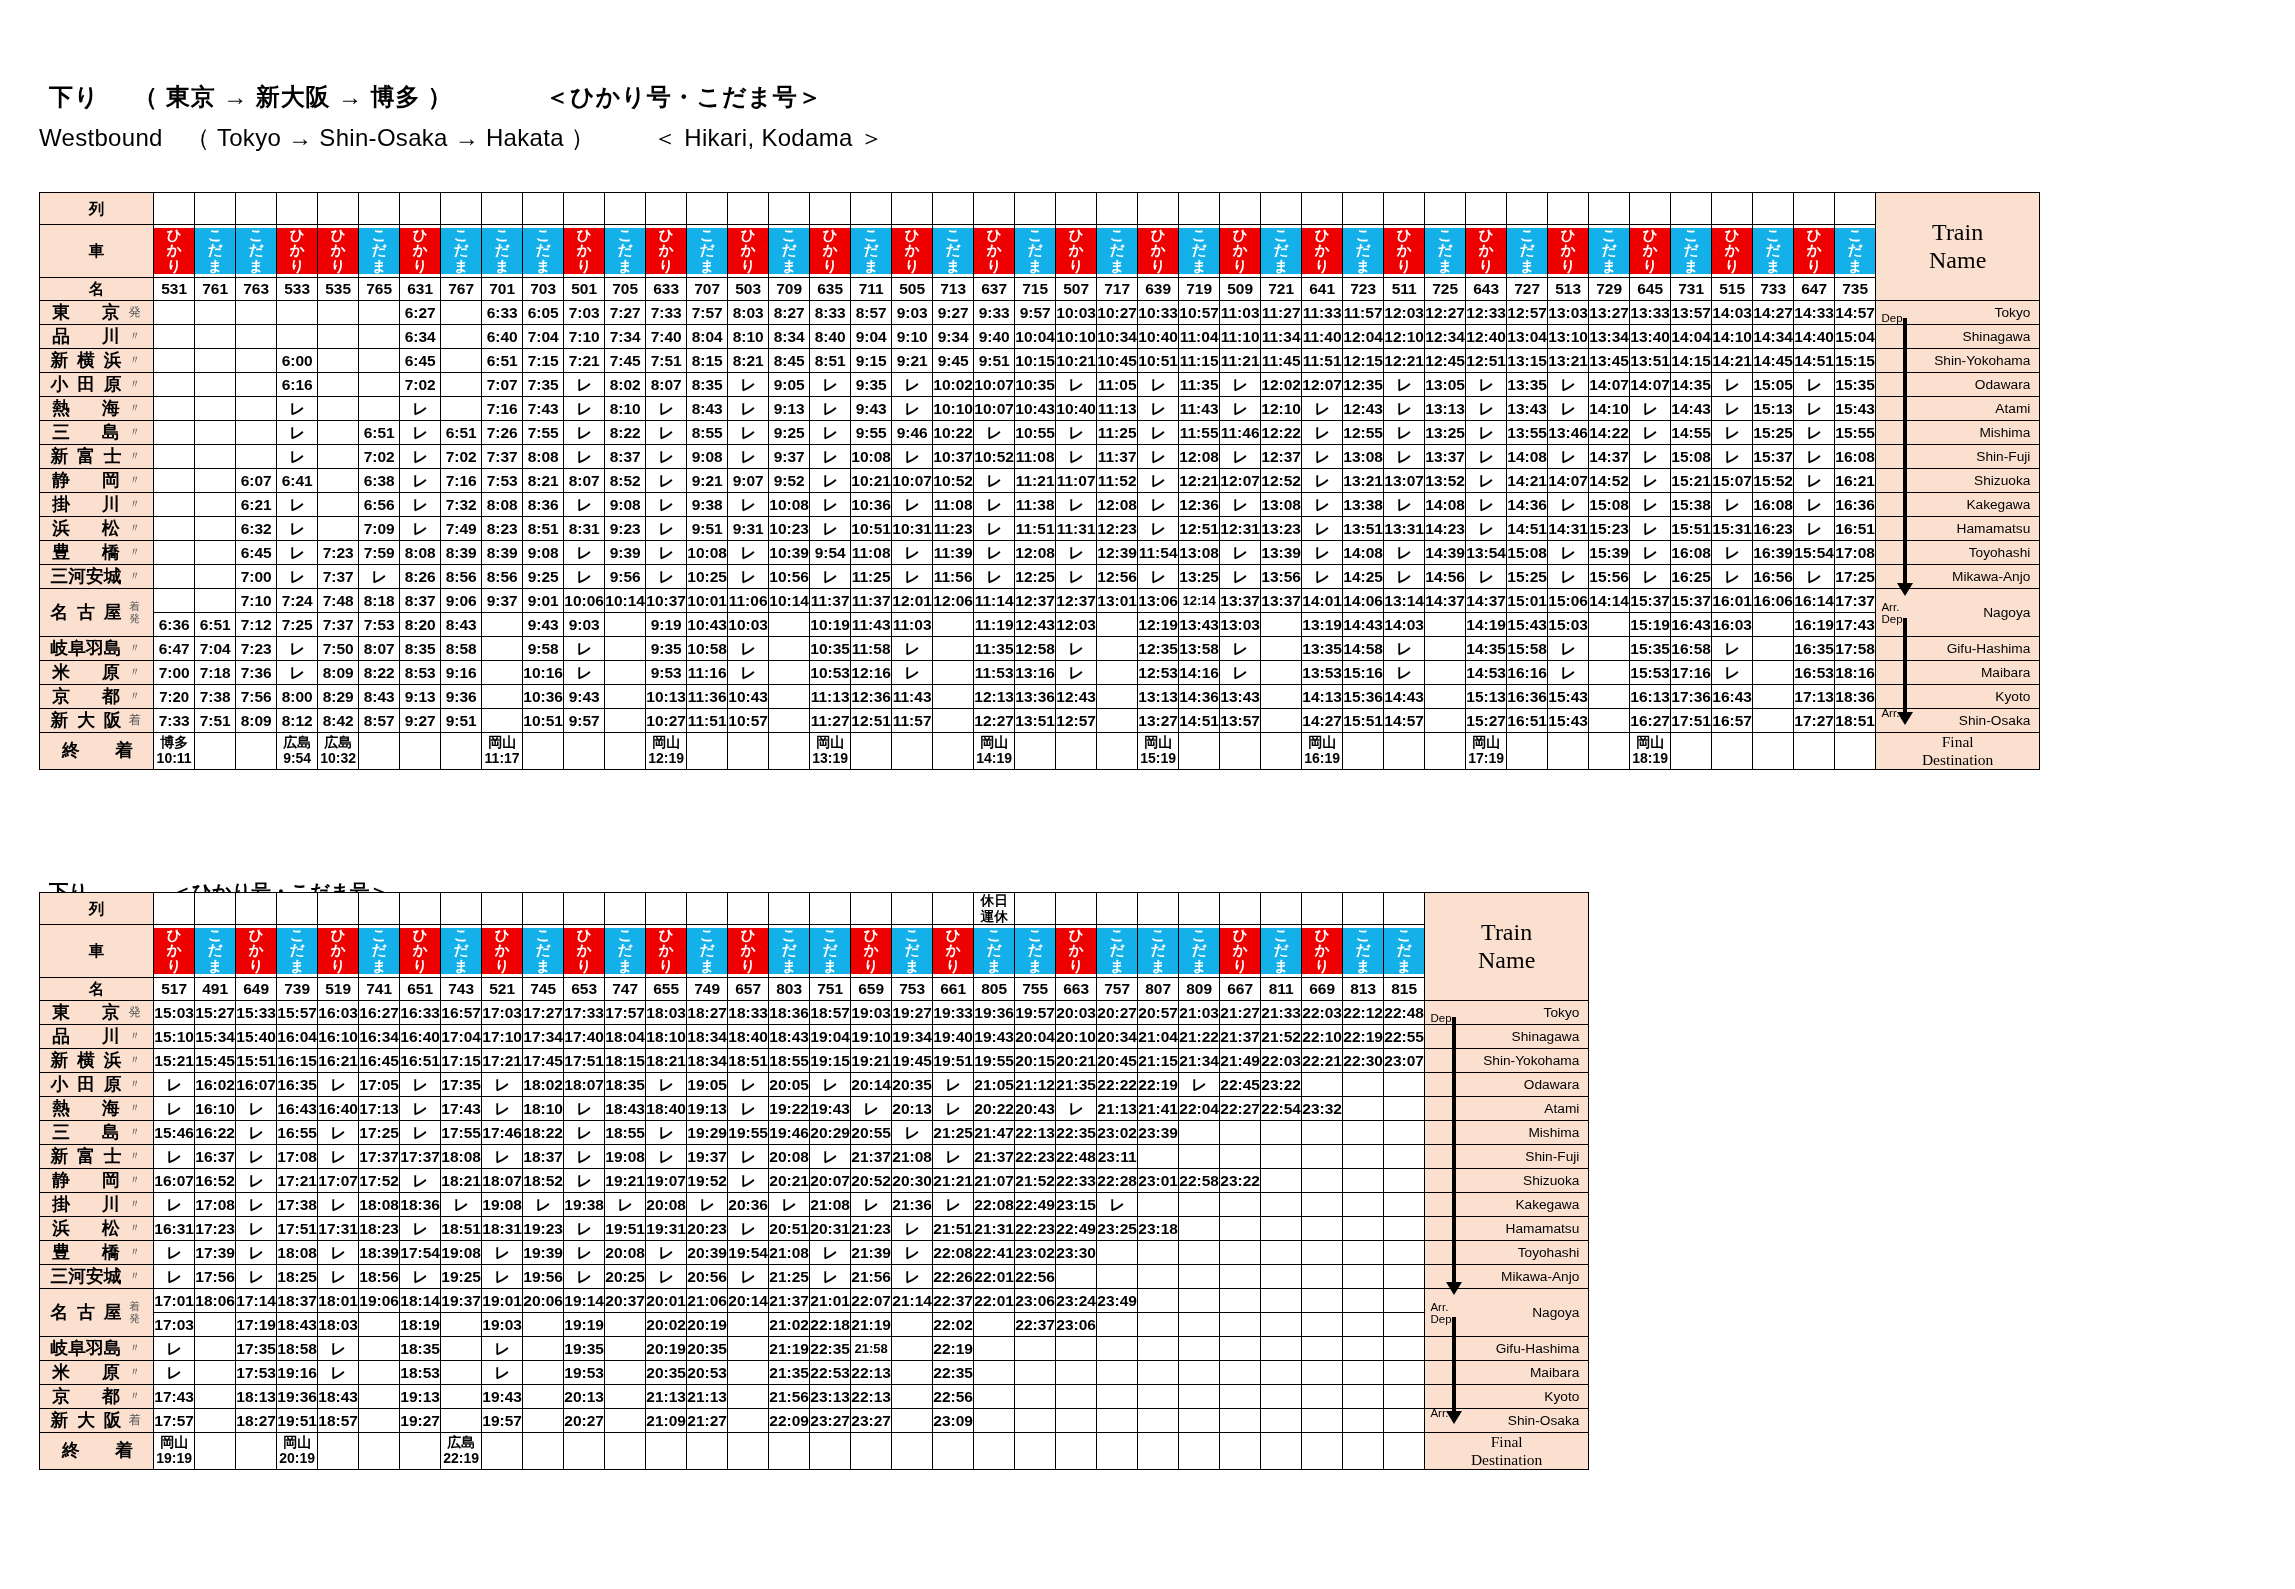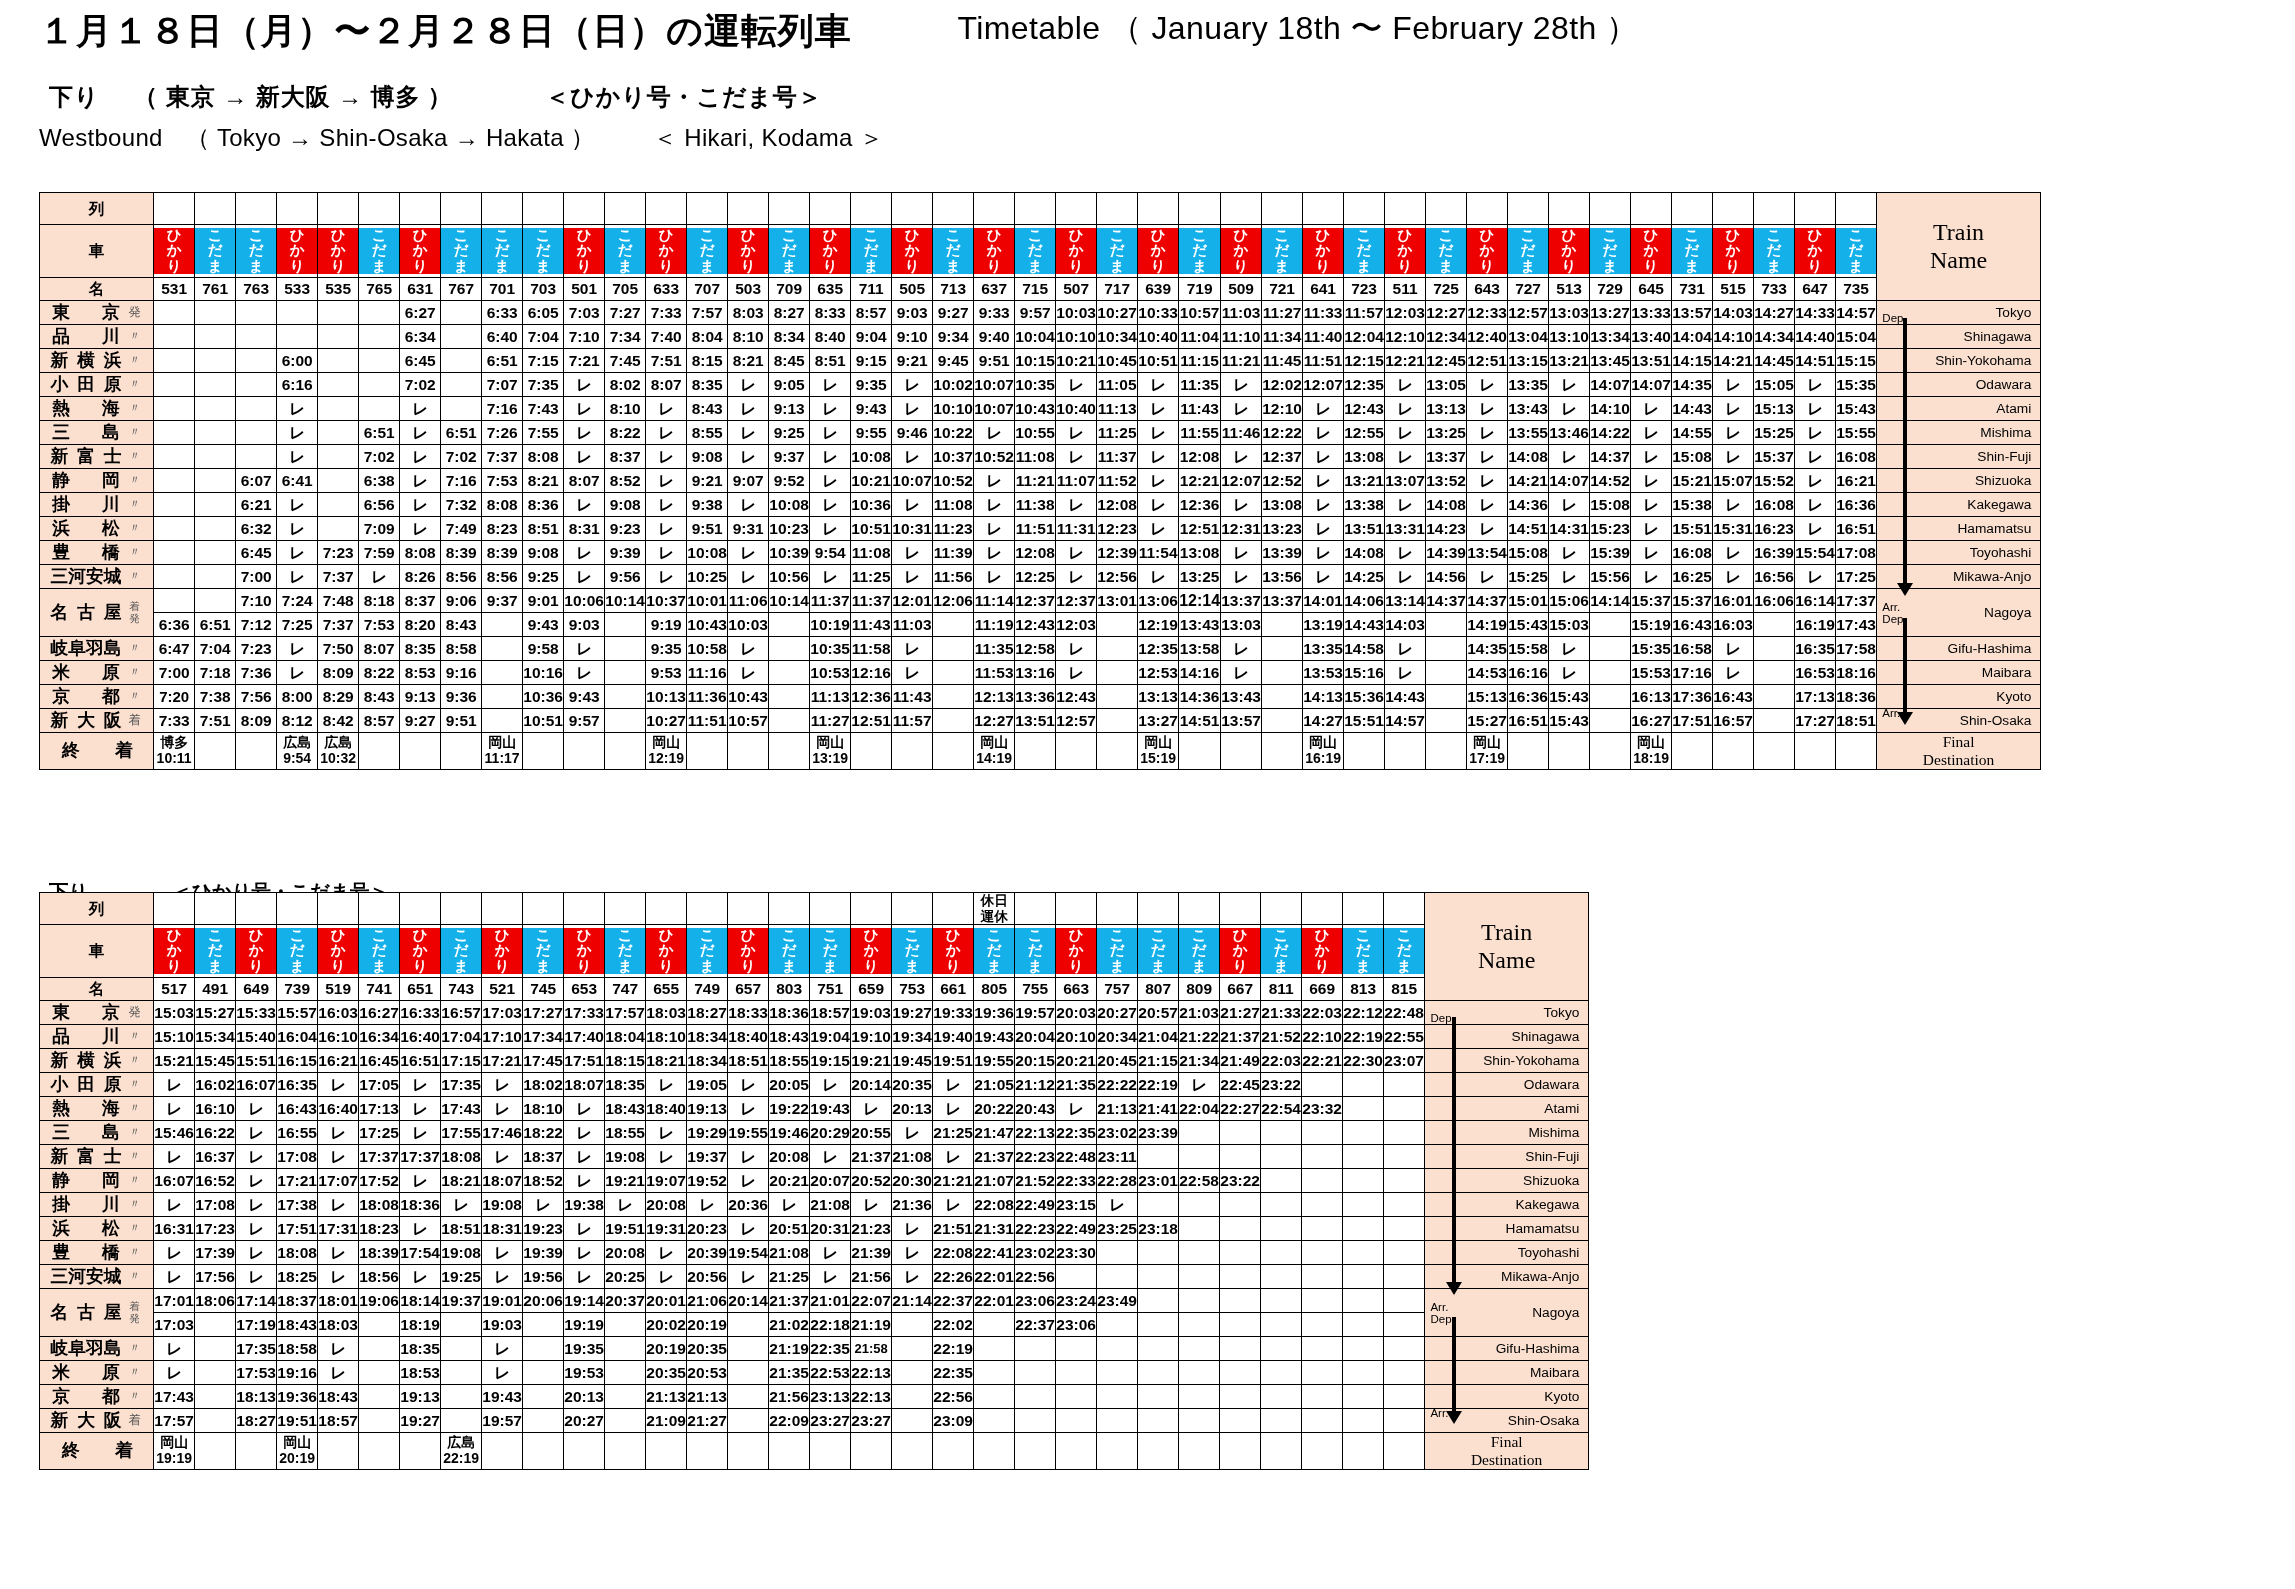--- a/index.html
+++ b/index.html
@@ -73,24 +73,20 @@
   .lgbox{width:69px;height:95px;display:flex;flex-direction:column;align-items:center;justify-content:center;
         color:#fff;font-size:23px;font-weight:bold;line-height:1.12;}
   .lglabel{text-align:center;font-size:26.5px;margin-top:12.4px;}
   .lgcol{display:flex;flex-direction:column;align-items:center;}
 </style>
 </head>
 <body>
 
 <div class="page">
 
-  <div class="title-row">
-    <span class="title-ja">１月１８日（月）〜２月２８日（日）の運転列車</span>
-    <span class="title-en">Timetable （ January 18th 〜 February 28th ）</span>
-  </div>
   <div class="sub1">
     <span>下り</span>
     <span style="margin-left:26.5px">（ 東京 → 新大阪 → 博多 ）</span>
     <span class="arrowgrp">＜ひかり号・こだま号＞</span>
   </div>
   <div class="sub2">
     <span>Westbound</span>
     <span style="margin-left:16px">（ Tokyo → Shin-Osaka → Hakata ）</span>
     <span class="arrowgrp">＜ Hikari, Kodama ＞</span>
   </div>
@@ -1188,21 +1184,21 @@
           <td style="font-size:15.5px">10:14</td>
           <td style="font-size:15.5px">11:37</td>
           <td style="font-size:15.5px">11:37</td>
           <td style="font-size:15.5px">12:01</td>
           <td style="font-size:15.5px">12:06</td>
           <td style="font-size:15.5px">11:14</td>
           <td style="font-size:15.5px">12:37</td>
           <td style="font-size:15.5px">12:37</td>
           <td style="font-size:15.5px">13:01</td>
           <td style="font-size:15.5px">13:06</td>
-          <td style="font-size:16px">12:14</td>
+          <td style="font-size:13px">12:14</td>
           <td style="font-size:15.5px">13:37</td>
           <td style="font-size:15.5px">13:37</td>
           <td style="font-size:15.5px">14:01</td>
           <td style="font-size:15.5px">14:06</td>
           <td style="font-size:15.5px">13:14</td>
           <td style="font-size:15.5px">14:37</td>
           <td style="font-size:15.5px">14:37</td>
           <td style="font-size:15.5px">15:01</td>
           <td style="font-size:15.5px">15:06</td>
           <td style="font-size:15.5px">14:14</td>

